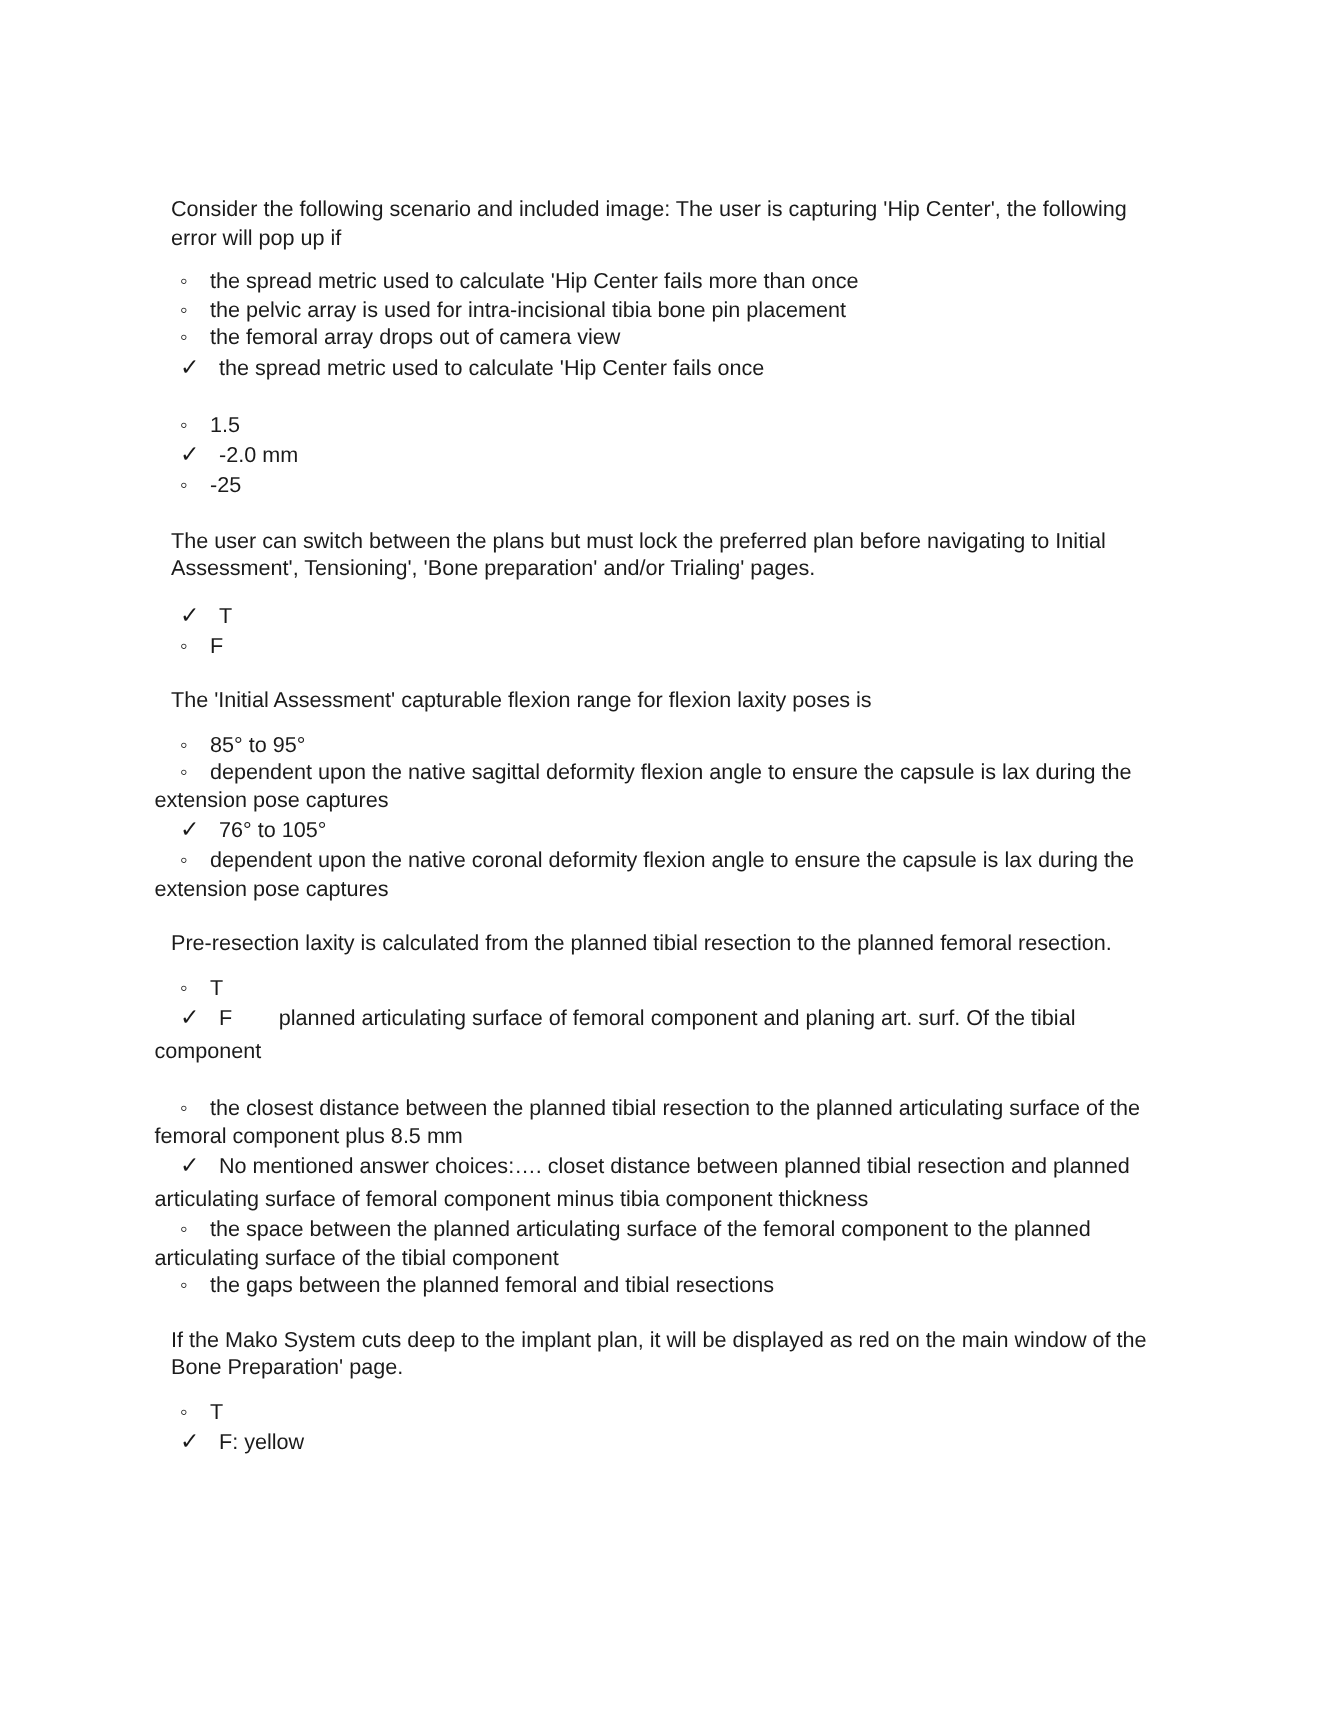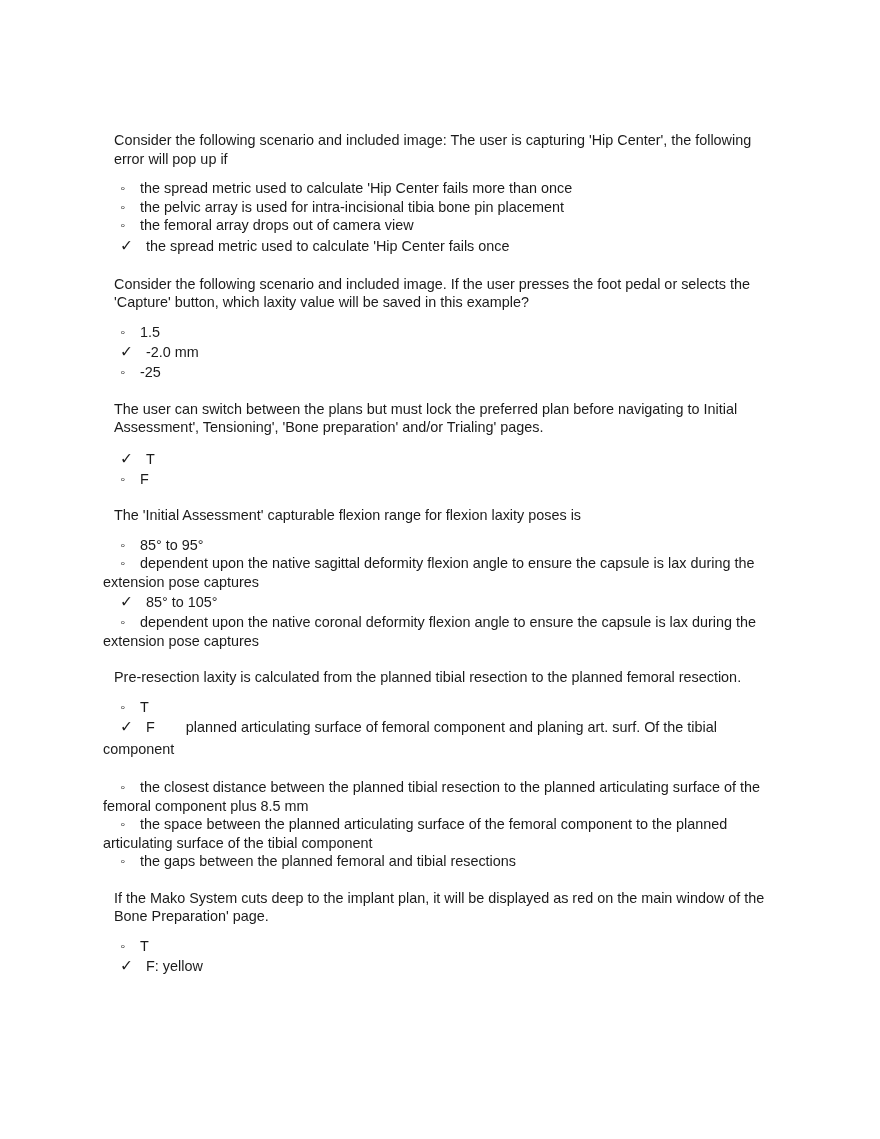--- a/index.html
+++ b/index.html
@@ -57,48 +57,48 @@
 
   <div class="question">
     <p class="q-text">Consider the following scenario and included image: The user is capturing 'Hip Center', the following error will pop up if</p>
     <div class="option"><span class="marker">◦</span><span>the spread metric used to calculate 'Hip Center fails more than once</span></div>
     <div class="option"><span class="marker">◦</span><span>the pelvic array is used for intra-incisional tibia bone pin placement</span></div>
     <div class="option"><span class="marker">◦</span><span>the femoral array drops out of camera view</span></div>
     <div class="option correct"><span class="marker">✓</span><span>the spread metric used to calculate 'Hip Center fails once</span></div>
   </div>
 
   <div class="question">
-    <p class="q-text">Consider the following scenario and included image. If the user presses the foot pedal or selects the 'Capture' button, which laxity value will be saved in this example?</p>
     <div class="option"><span class="marker">◦</span><span>1.5</span></div>
     <div class="option correct"><span class="marker">✓</span><span>-2.0 mm</span></div>
     <div class="option"><span class="marker">◦</span><span>-25</span></div>
   </div>
 
   <div class="question">
     <p class="q-text">The user can switch between the plans but must lock the preferred plan before navigating to Initial Assessment', Tensioning', 'Bone preparation' and/or Trialing' pages.</p>
     <div class="option correct"><span class="marker">✓</span><span>T</span></div>
     <div class="option"><span class="marker">◦</span><span>F</span></div>
   </div>
 
   <div class="question">
     <p class="q-text">The 'Initial Assessment' capturable flexion range for flexion laxity poses is</p>
     <div class="option"><span class="marker">◦</span><span>85° to 95°</span></div>
     <div class="option"><span class="marker">◦</span><span>dependent upon the native sagittal deformity flexion angle to ensure the capsule is lax during the extension pose captures</span></div>
-    <div class="option correct"><span class="marker">✓</span><span>85° to 105°</span></div>
+    <div class="option correct"><span class="marker">✓</span><span>76° to 105°</span></div>
     <div class="option"><span class="marker">◦</span><span>dependent upon the native coronal deformity flexion angle to ensure the capsule is lax during the extension pose captures</span></div>
   </div>
 
   <div class="question">
     <p class="q-text">Pre-resection laxity is calculated from the planned tibial resection to the planned femoral resection.</p>
     <div class="option"><span class="marker">◦</span><span>T</span></div>
     <div class="option correct"><span class="marker">✓</span><span>F</span><span class="opt-note">planned articulating surface of femoral component and planing art. surf. Of the tibial component</span></div>
   </div>
 
   <div class="question">
     <div class="option"><span class="marker">◦</span><span>the closest distance between the planned tibial resection to the planned articulating surface of the femoral component plus 8.5 mm</span></div>
+    <div class="option correct"><span class="marker">✓</span><span>No mentioned answer choices:…. closet distance between planned tibial resection and planned articulating surface of femoral component minus tibia component thickness</span></div>
     <div class="option"><span class="marker">◦</span><span>the space between the planned articulating surface of the femoral component to the planned articulating surface of the tibial component</span></div>
     <div class="option"><span class="marker">◦</span><span>the gaps between the planned femoral and tibial resections</span></div>
   </div>
 
   <div class="question">
     <p class="q-text">If the Mako System cuts deep to the implant plan, it will be displayed as red on the main window of the Bone Preparation' page.</p>
     <div class="option"><span class="marker">◦</span><span>T</span></div>
     <div class="option correct"><span class="marker">✓</span><span>F: yellow</span></div>
   </div>
 

